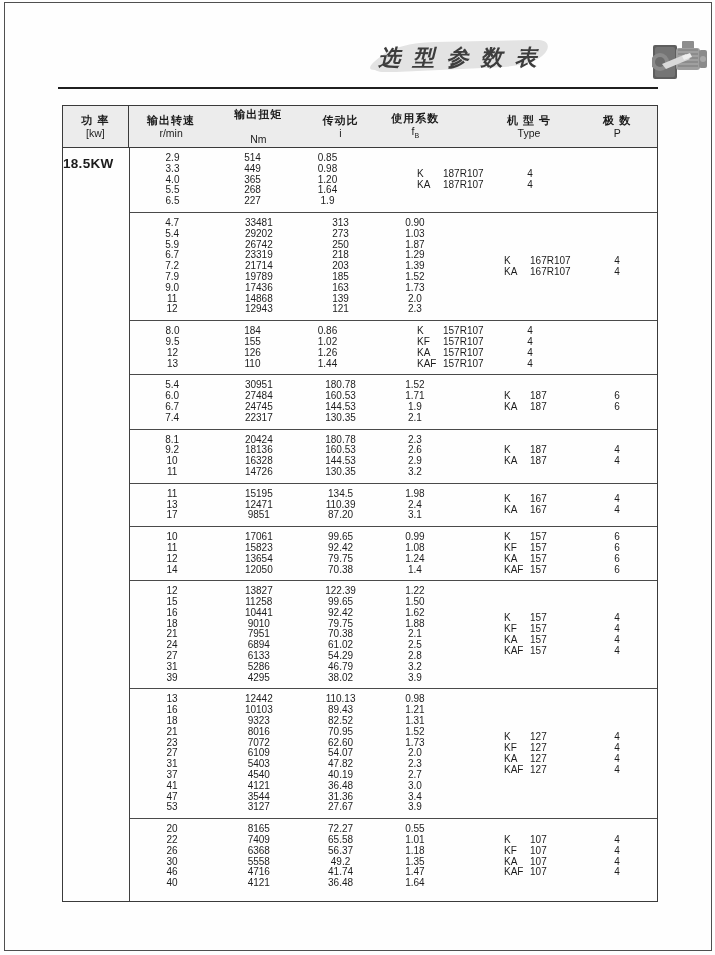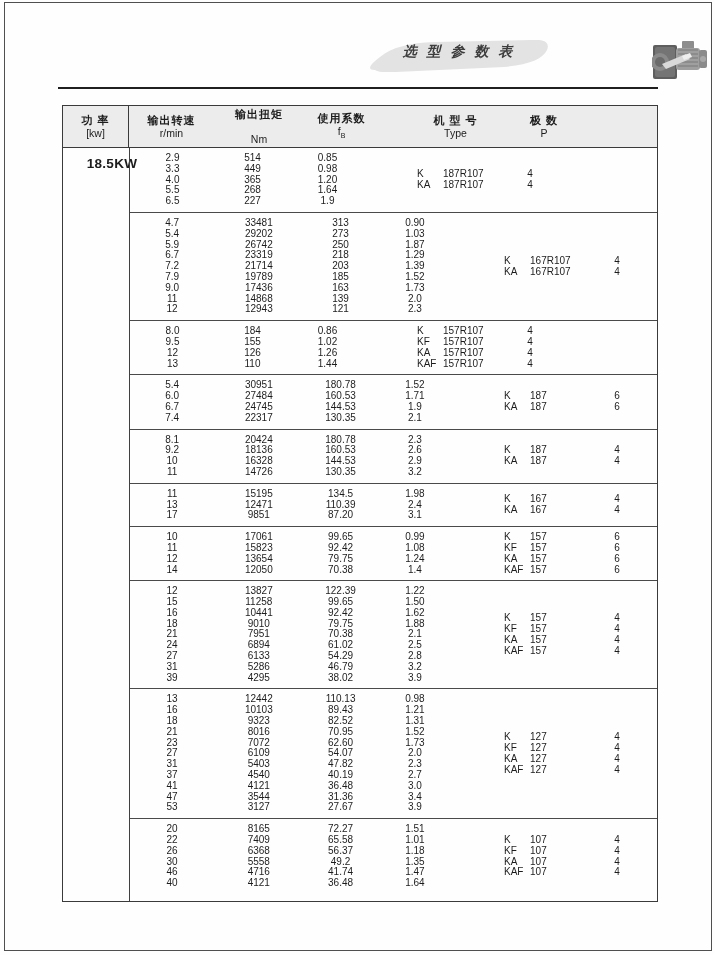--- a/index.html
+++ b/index.html
@@ -7,21 +7,21 @@
     position:relative;width:715px;height:955px;background:#fefefe;overflow:hidden;
     font-family:"Liberation Sans","DejaVu Sans",sans-serif;color:#1c1c1c;
   }
   .page-border{position:absolute;left:4px;top:2px;right:3px;bottom:4px;border:1px solid #4f4f4f;pointer-events:none;}
 
   
   .title-wrap{position:absolute;left:368px;top:40px;width:182px;height:30px;}
   .title-wrap svg{position:absolute;left:0;top:0;}
   .title-text{
     position:absolute;left:0;top:3px;width:100%;text-align:center;
-    font-size:14px;font-style:italic;font-weight:600;letter-spacing:3px;color:#3d3d3d;
+    font-size:22px;font-style:italic;font-weight:600;letter-spacing:3px;color:#3d3d3d;
   }
   .gearmotor{position:absolute;left:652px;top:38px;}
   .title-rule{position:absolute;left:58px;top:87px;width:600px;height:2px;background:#1f1f1f;}
 
   
   .sel-table{position:absolute;left:62px;top:105px;width:596px;height:797px;border:1px solid #3a3a3a;box-sizing:border-box;}
   .thead{
     position:absolute;left:0;top:0;right:0;height:42px;background:#ececec;
     border-bottom:1px solid #3a3a3a;display:flex;box-sizing:border-box;
   }
@@ -31,21 +31,21 @@
   .th sub{font-size:7px;}
   .th-power{width:66px;border-right:1px solid #3a3a3a;}
   .th-speed{width:85px;}
   .th-torque{width:90px;gap:12px;}
   .th-ratio{width:75px;}
   .th-fb{width:75px;}
   .th-type{width:125px;padding-left:28px;}
   .th-poles{width:80px;}
 
   .power-label{
-    position:absolute;left:16px;top:50px;width:66px;text-align:center;
+    position:absolute;left:0;top:50px;width:66px;text-align:left;
     font-size:13.5px;font-weight:bold;letter-spacing:0.3px;
   }
   .tbody{
     position:absolute;left:66px;top:42px;right:0;bottom:0;
     border-left:1px solid #404040;box-sizing:border-box;overflow:hidden;
   }
   .group{display:flex;padding:5px 0;}
   .group:not(:last-child){border-bottom:1px solid #4a4a4a;}
   .col{display:flex;flex-direction:column;}
   .cell{height:10.8px;line-height:10.8px;font-size:10px;text-align:center;white-space:nowrap;}
@@ -95,20 +95,24 @@
         <div class="en">[kw]</div>
       </div>
       <div class="th th-speed">
         <div class="zh">输出转速</div>
         <div class="en">r/min</div>
       </div>
       <div class="th th-torque">
         <div class="zh">输出扭矩</div>
         <div class="en">Nm</div>
       </div>
+      <div class="th th-ratio">
+        <div class="zh">传动比</div>
+        <div class="en">i</div>
+      </div>
       <div class="th th-fb">
         <div class="zh">使用系数</div>
         <div class="en"><span>f</span><sub>B</sub></div>
       </div>
       <div class="th th-type">
         <div class="zh">机 型 号</div>
         <div class="en">Type</div>
       </div>
       <div class="th th-poles">
         <div class="zh">极 数</div>
@@ -627,21 +631,21 @@
           </div>
           <div class="col c-ratio">
             <div class="cell">72.27</div>
             <div class="cell">65.58</div>
             <div class="cell">56.37</div>
             <div class="cell">49.2</div>
             <div class="cell">41.74</div>
             <div class="cell">36.48</div>
           </div>
           <div class="col c-fb">
-            <div class="cell">1.51</div>
+            <div class="cell">0.55</div>
             <div class="cell">1.01</div>
             <div class="cell">1.18</div>
             <div class="cell">1.35</div>
             <div class="cell">1.47</div>
             <div class="cell">1.64</div>
           </div>
           <div class="types">
             <div class="type-line">
               <div class="t-type">
                 <div class="t-prefix">K</div>

